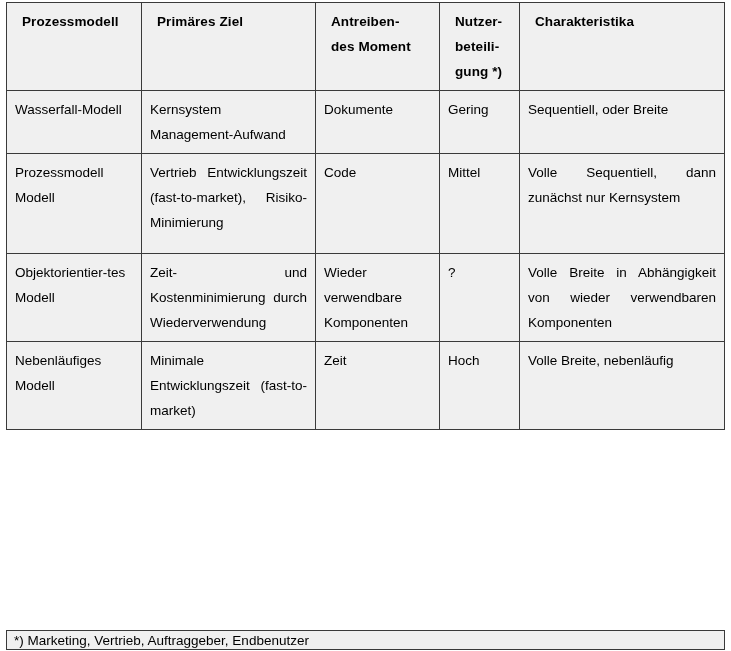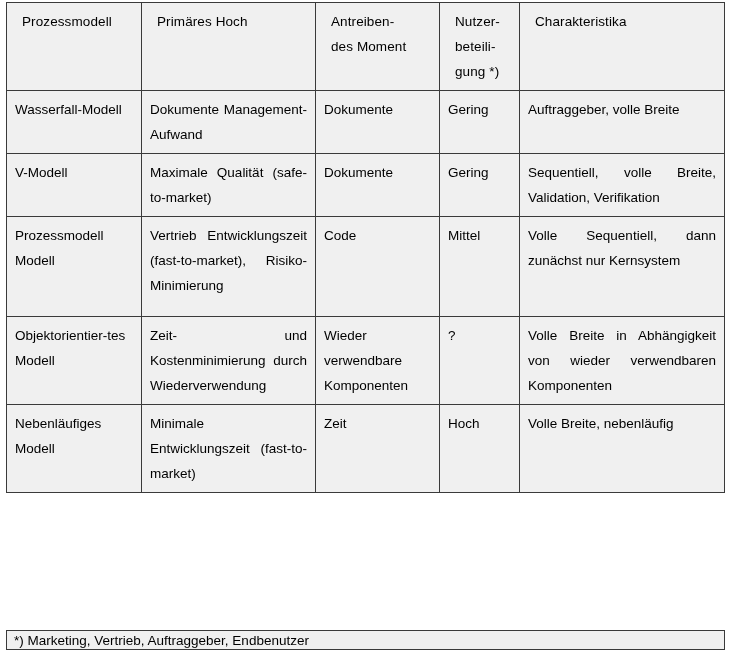--- a/index.html
+++ b/index.html
@@ -44,21 +44,21 @@
     line-height: 25px;
     text-align: justify;
     text-align-last: left;
     font-weight: normal;
     -webkit-hyphens: none;
     hyphens: none;
     word-spacing: 0px;
   }
 
   table.proc-table thead th {
-    font-weight: normal;
+    font-weight: bold;
     text-align: left;
     text-align-last: left;
     letter-spacing: 0.1px;
     padding-left: 15px;
   }
 
   
   col.c1 { width: 135px; }
   col.c2 { width: 174px; }
   col.c3 { width: 124px; }
@@ -110,43 +110,36 @@
     <colgroup>
       <col class="c1">
         <col class="c2">
         <col class="c3">
         <col class="c4">
         <col class="c5">
     </colgroup>
     <thead>
       <tr class="r-head">
         <th>Prozessmodell</th>
-        <th>Primäres Hoch</th>
+        <th>Primäres Ziel</th>
         <th>Antreiben-<br>des Moment</th>
         <th>Nutzer-<br>beteili-<br>gung *)</th>
         <th>Charakteristika</th>
       </tr>
     </thead>
     <tbody>
 
       <tr class="r-0">
         <td class="cell-plain">Wasserfall-Modell</td>
-        <td class="cell-just">Dokumente Management-Aufwand</td>
+        <td class="cell-just">Kernsystem Management-Aufwand</td>
         <td class="cell-just">Dokumente</td>
         <td class="cell-plain">Gering</td>
-        <td class="cell-just">Auftraggeber, volle Breite</td>
+        <td class="cell-just">Sequentiell, oder Breite</td>
       </tr>
 
-      <tr class="r-1">
-        <td class="cell-plain">V-Modell</td>
-        <td class="cell-just">Maximale Qualität (safe-to-market)</td>
-        <td class="cell-just">Dokumente</td>
-        <td class="cell-plain">Gering</td>
-        <td class="cell-just">Sequentiell, volle Breite, Validation, Verifikation</td>
-      </tr>
 
 
 
       <tr class="r-4">
         <td class="cell-plain">Prozessmodell Modell</td>
         <td class="cell-just">Vertrieb Entwicklungszeit (fast-to-market), Risiko-Minimierung</td>
         <td class="cell-just">Code</td>
         <td class="cell-plain">Mittel</td>
         <td class="cell-just">Volle Sequentiell, dann zunächst nur Kernsystem</td>
       </tr>

